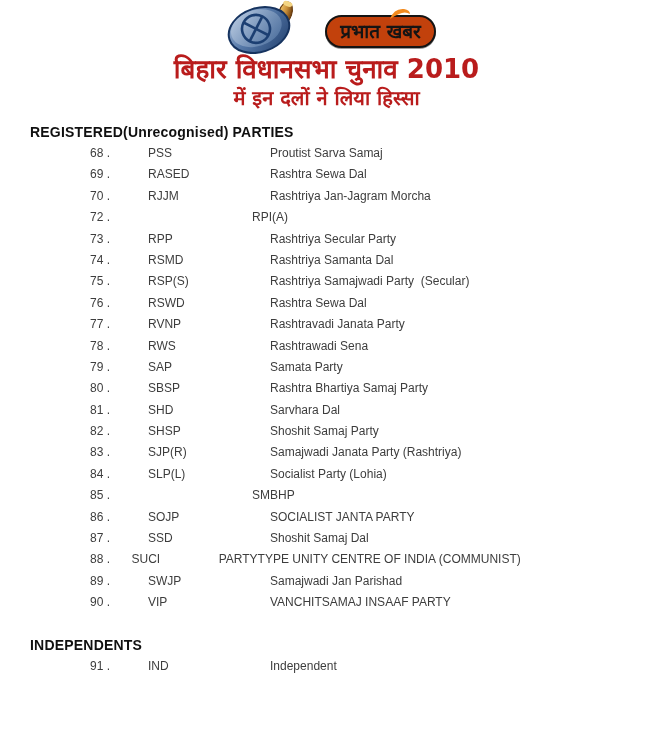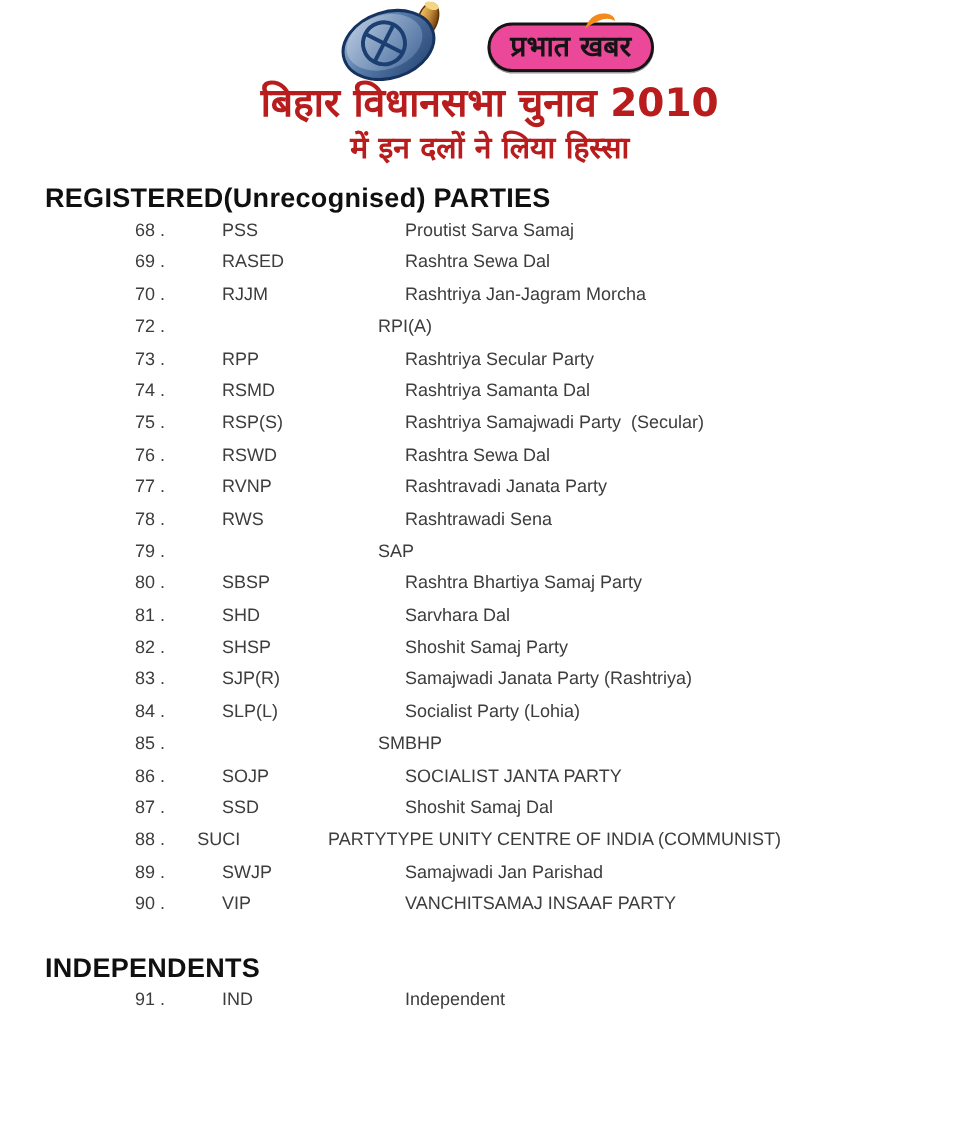--- a/index.html
+++ b/index.html
@@ -13,21 +13,21 @@
 
   
   .masthead {
     position:absolute; top:0; left:0; width:100%; height:54px;
     display:flex; justify-content:center; align-items:flex-start; gap:12px;
   }
   .stamp-wrap { width:96px; height:54px; }
   .badge {
     position:relative; margin-top:15px;
     border:2.5px solid #141414; border-radius:18px;
-    background:#ec4899;
+    background:#c2410c;
     padding:2px 13px 3px 13px;
     box-shadow:0 1px 0 #9a9a9a;
   }
   .badge-text {
     font-family:"DejaVu Sans", sans-serif;
     font-size:19px; font-weight:bold; color:#141414;
     white-space:nowrap; line-height:24px;
   }
   .flame { position:absolute; top:-9px; left:58%; width:22px; height:12px; }
 
@@ -53,21 +53,21 @@
     font-weight:bold; font-size:13.5px; letter-spacing:0.4px;
     color:#111; white-space:pre;
   }
   .th-1 { left:7px; }
   .th-2 { left:78px; }
   .th-3 { left:215px; }
   .th-4 { left:383px; }
 
   .tbody { padding-top:4px; }
   .section-title {
-    font-weight:bold; font-size:18px; color:#101010;
+    font-weight:bold; font-size:14px; color:#101010;
     letter-spacing:0.2px; margin:0 0 6px 0; line-height:16px;
   }
   .section + .section { margin-top:20px; }
   .row {
     display:flex; align-items:flex-start;
     height:21.4px; font-size:12px; color:#3d3d3d; line-height:14px;justify-content:space-between;
   }
   .c-num  { margin-left:60px; width:58px; white-space:pre; }
   .c-abbr { width:122px; white-space:pre; }
   .c-name { flex:1; white-space:pre; }
@@ -193,20 +193,21 @@
   <div class="row">
     <span class="c-num">78 .</span>
     <span class="c-abbr">RWS</span>
     <span class="c-name">Rashtrawadi Sena</span>
     <span class="c-hindi"></span>
   </div>
 
   <div class="row">
     <span class="c-num">79 .</span>
     <span class="c-abbr">SAP</span>
+    <span class="c-name">Samata Party</span>
     <span class="c-hindi"></span>
   </div>
 
   <div class="row">
     <span class="c-num">80 .</span>
     <span class="c-abbr">SBSP</span>
     <span class="c-name">Rashtra Bhartiya Samaj Party</span>
     <span class="c-hindi"></span>
   </div>
 

